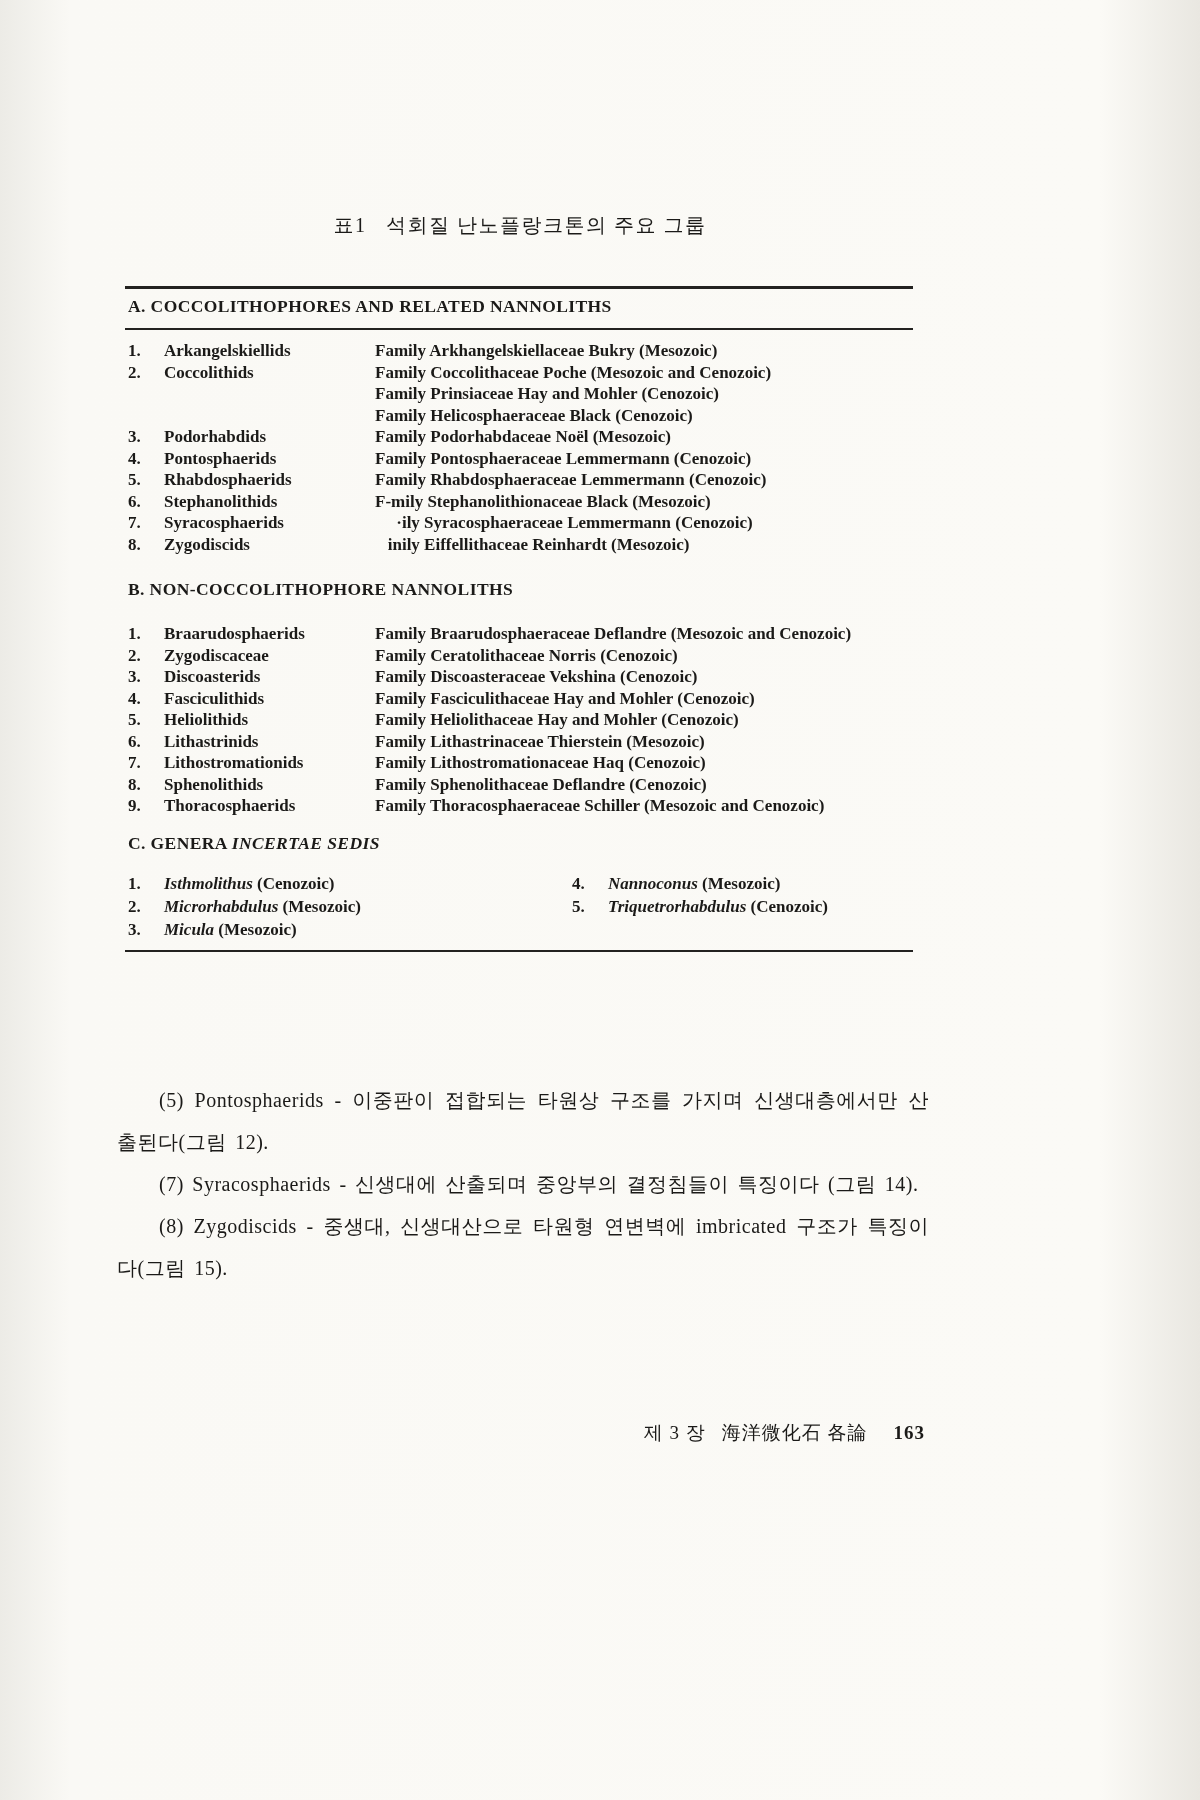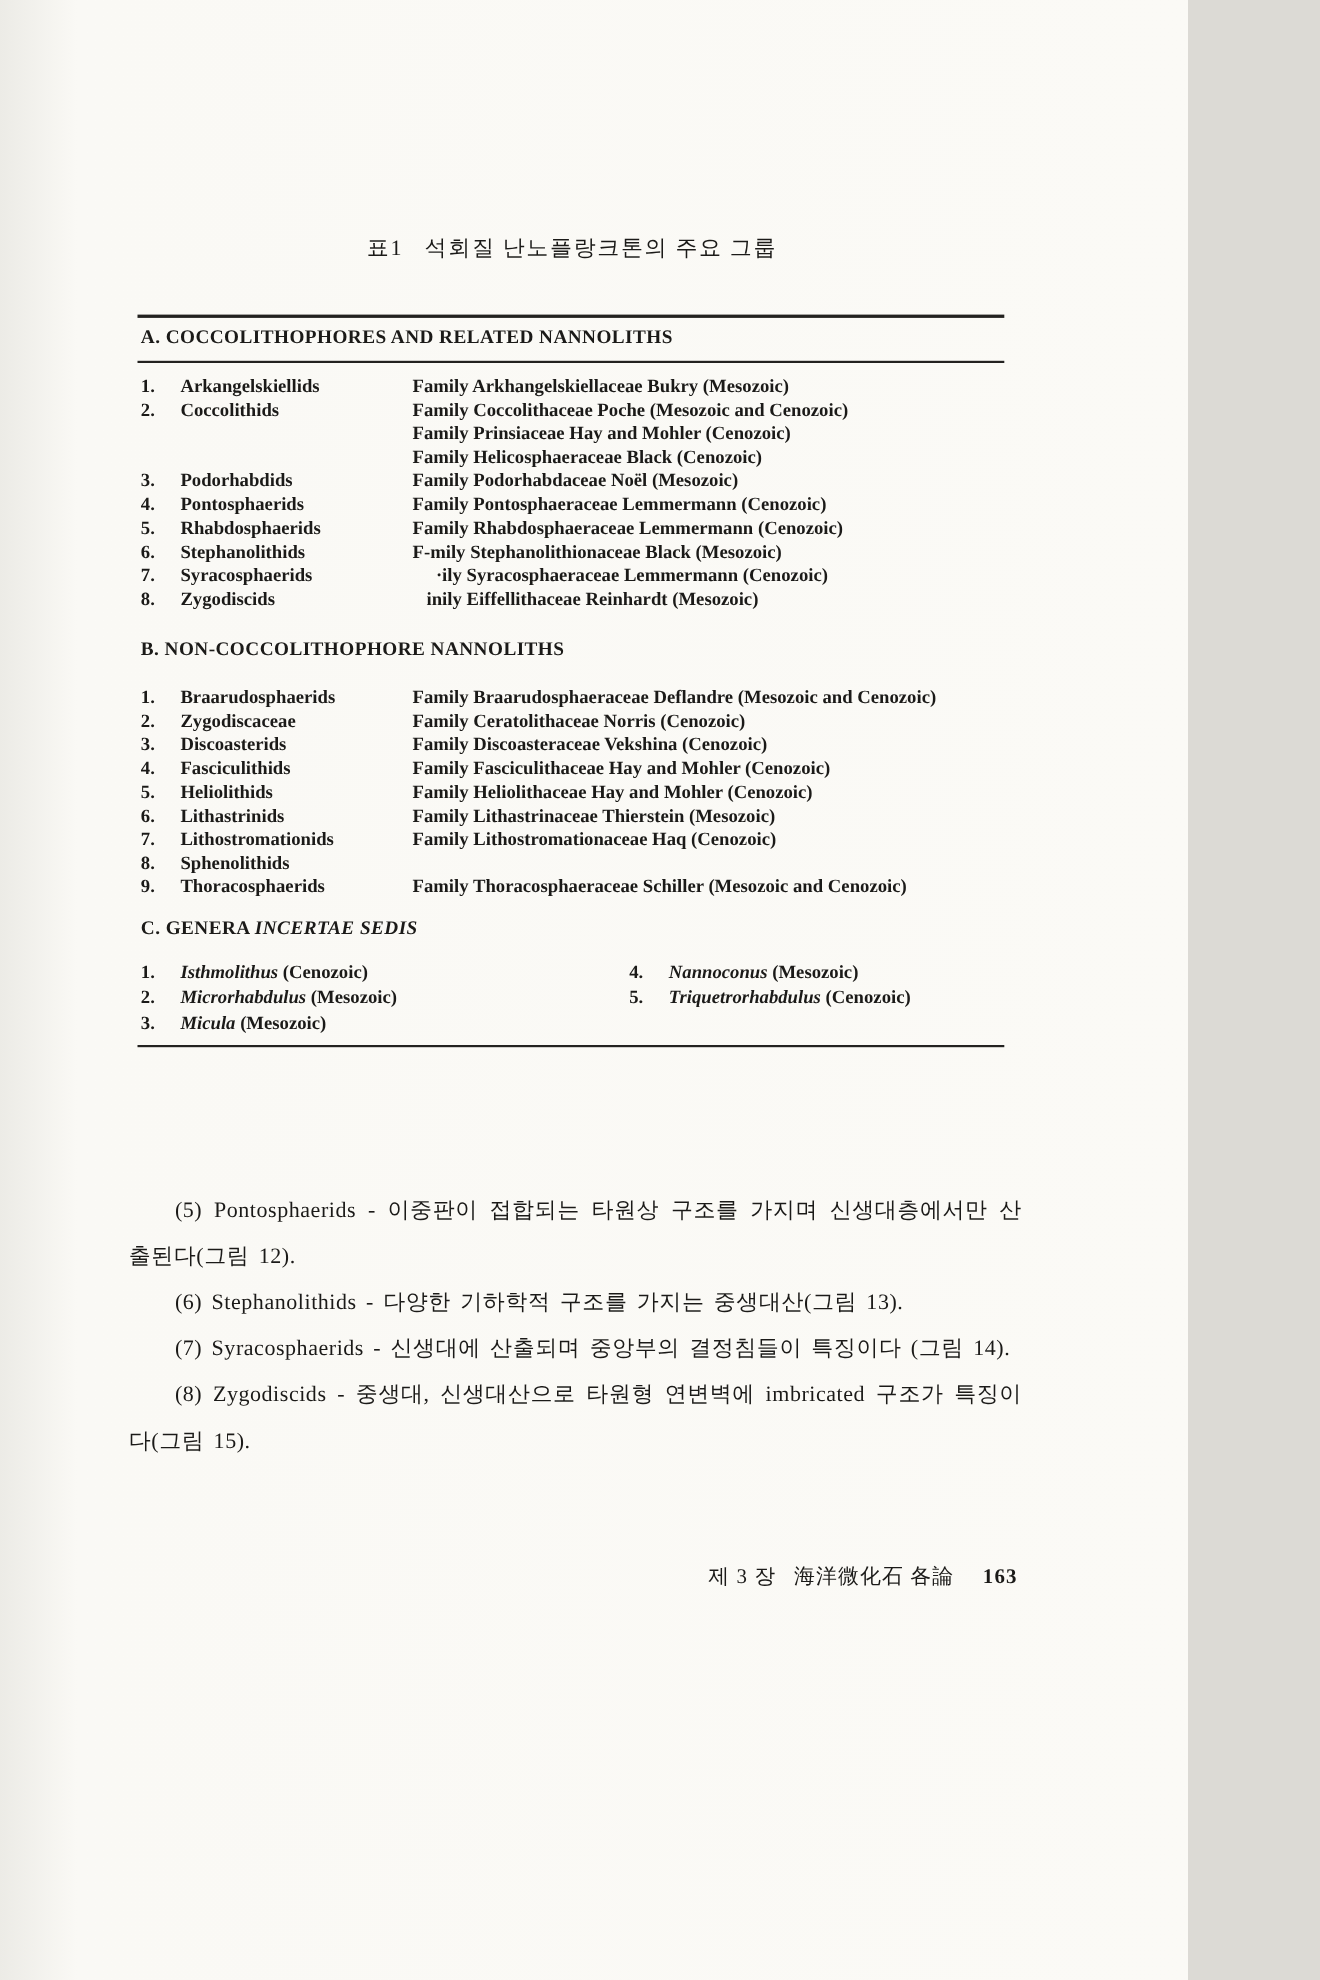--- a/index.html
+++ b/index.html
@@ -1,19 +1,19 @@
 <!DOCTYPE html>
 <html><head>
 <meta charset="utf-8">
 <style>
   * { margin:0; padding:0; box-sizing:border-box; }
   html,body { background:#dcdad5; }
   body { width:1200px; height:1800px; }
   .page {
-    position:relative; width:1080px; height:1800px; overflow:hidden;
+    position:relative; width:1200px; height:1800px; overflow:hidden;
     background:linear-gradient(90deg,#ecebe6 0px,#faf9f5 70px,#fbfaf6 1100px,#e9e7e1 1200px);
     font-family:"Liberation Serif","DejaVu Serif",serif;
     color:#1b1a18;
   }
   .title {
     position:absolute; top:212px; left:125px; width:790px;
     text-align:center; font-size:20px; font-weight:normal;
     letter-spacing:1.5px; white-space:pre;
   }
   .rule { position:absolute; left:125px; width:788px; height:2px; background:#232220; }
@@ -153,20 +153,21 @@
         <span class="c-fam">Family Lithastrinaceae Thierstein (Mesozoic)</span>
       </div>
       <div class="trow">
         <span class="c-num">7.</span>
         <span class="c-name">Lithostromationids</span>
         <span class="c-fam">Family Lithostromationaceae Haq (Cenozoic)</span>
       </div>
       <div class="trow">
         <span class="c-num">8.</span>
         <span class="c-name">Sphenolithids</span>
+        <span class="c-fam">Family Sphenolithaceae Deflandre (Cenozoic)</span>
       </div>
       <div class="trow">
         <span class="c-num">9.</span>
         <span class="c-name">Thoracosphaerids</span>
         <span class="c-fam">Family Thoracosphaeraceae Schiller (Mesozoic and Cenozoic)</span>
       </div>
     </div>
 
   <h2 class="sec-heading pos-c"><span>C. GENERA </span><em>INCERTAE SEDIS</em></h2>
 
@@ -192,21 +193,20 @@
       <div class="grow">
         <span class="c-num">5.</span>
         <span class="c-genus"><em>Triquetrorhabdulus</em> (Cenozoic)</span>
       </div>
     </div>
 
   <div class="rule rule-3"></div>
 
   <div class="body-text">
       <p>(5) Pontosphaerids - 이중판이 접합되는 타원상 구조를 가지며 신생대층에서만 산출된다(그림 12).</p>
-      <p>(6) Stephanolithids - 다양한 기하학적 구조를 가지는 중생대산(그림 13).</p>
       <p>(7) Syracosphaerids - 신생대에 산출되며 중앙부의 결정침들이 특징이다 (그림 14).</p>
       <p>(8) Zygodiscids - 중생대, 신생대산으로 타원형 연변벽에 imbricated 구조가 특징이다(그림 15).</p>
     </div>
 
   <div class="footer">
     <span>제 3 장</span><span class="f-cjk">海洋微化石 各論</span><span class="f-page">163</span>
   </div>
 
 </div>
 

